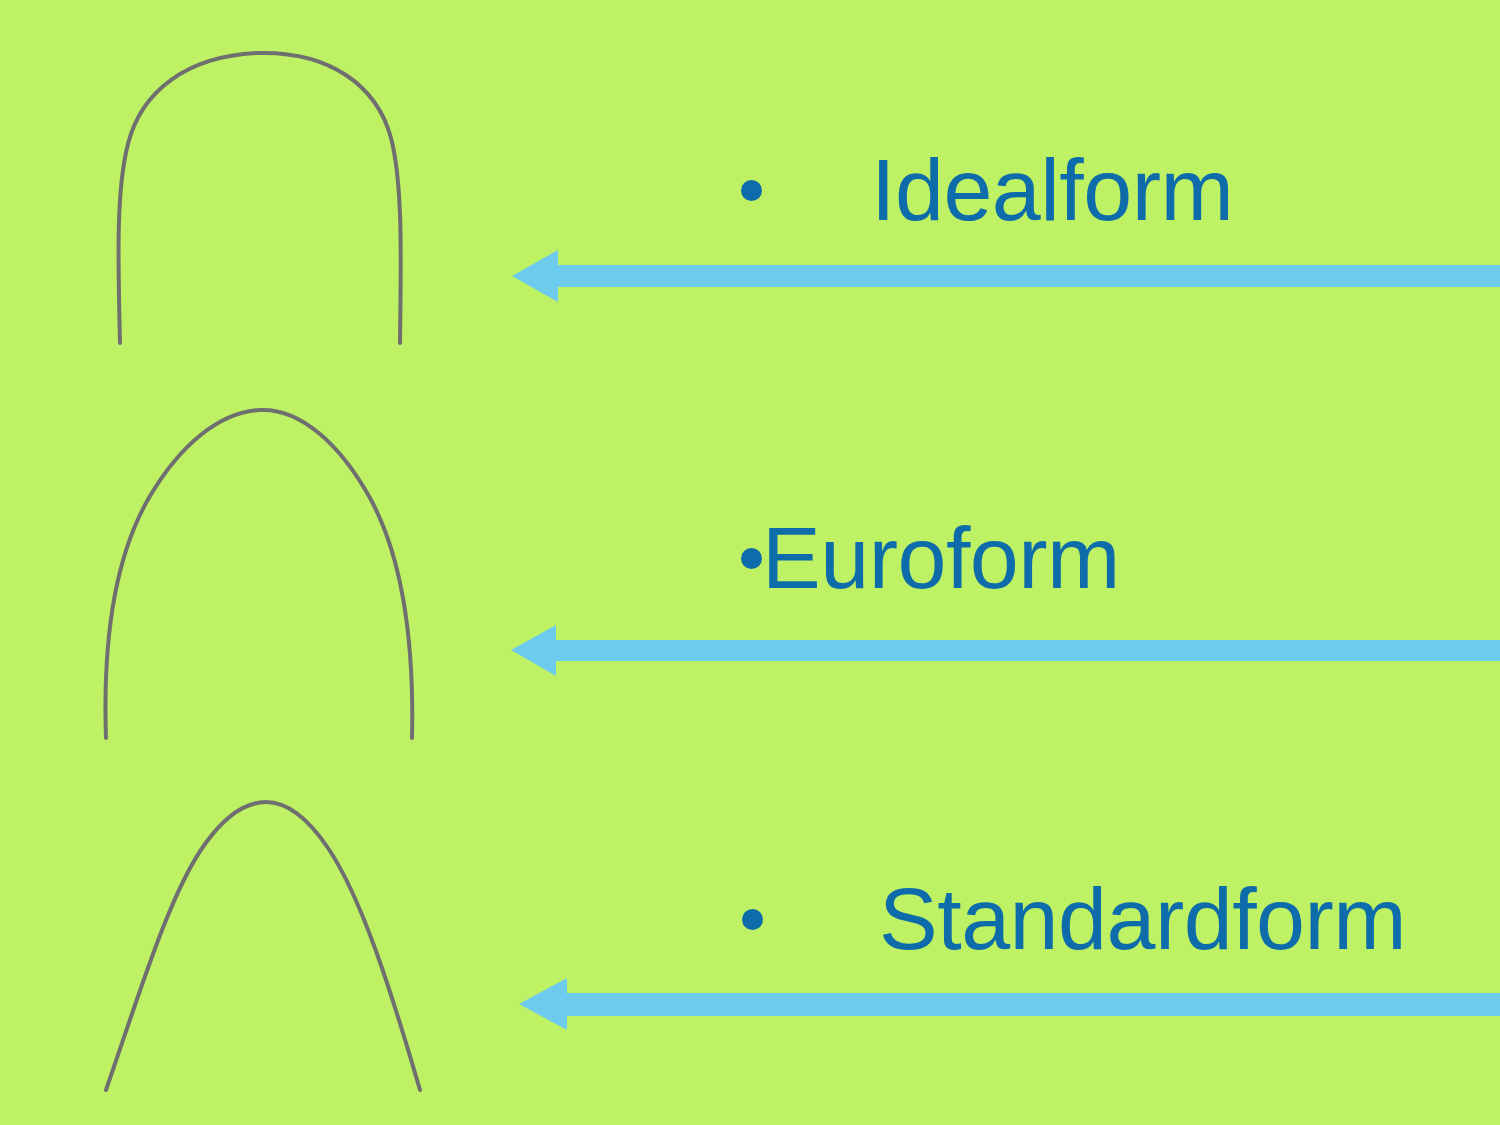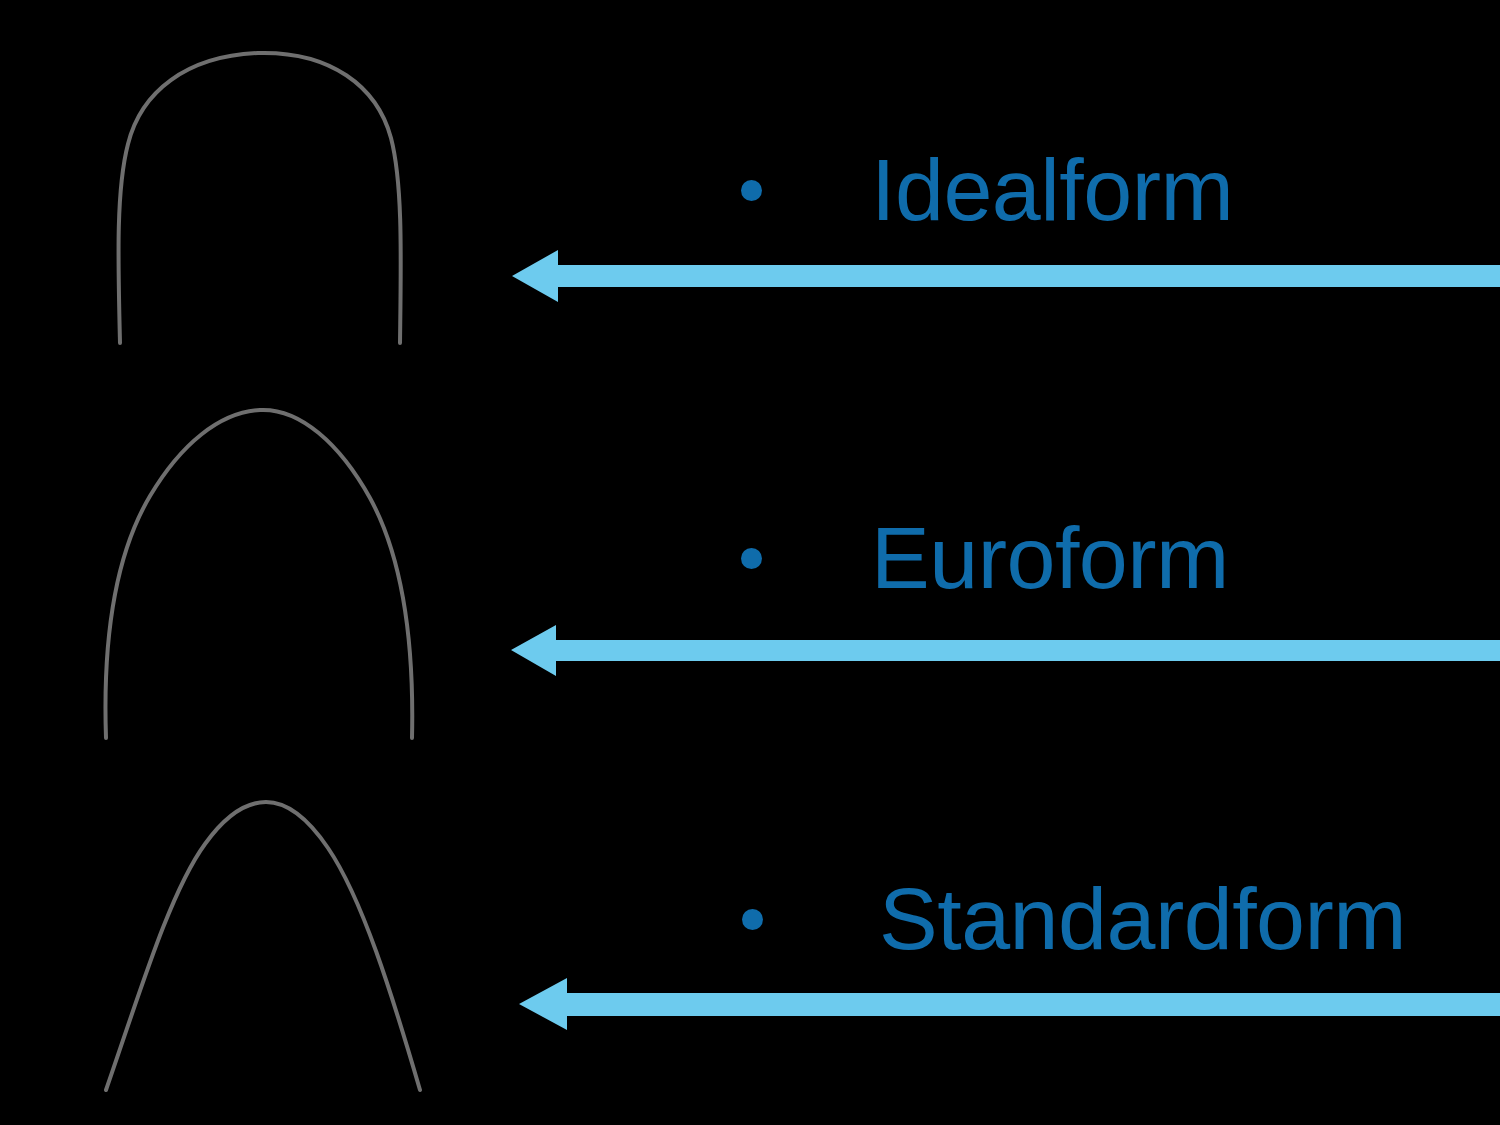--- a/index.html
+++ b/index.html
@@ -4,21 +4,21 @@
 <style>
   html, body {
     margin: 0;
     padding: 0;
     background: #ffffff;
   }
   #slide {
     position: relative;
     width: 1500px;
     height: 1125px;
-    background: #000000;
+    background: #bef264;
     overflow: hidden;
     font-family: "Liberation Sans", sans-serif;
   }
 
   
   .arch-figure {
     position: absolute;
     left: 0;
   }
   .arch-figure svg {
@@ -57,21 +57,21 @@
     line-height: 1;
     color: #0f6cab;
     font-weight: 400;
     letter-spacing: -0.5px;
   }
 
   .row-1 { top: 146px; left: 741px; }
   .row-1 .bullet-label { margin-left: 109px; }
 
   .row-2 { top: 514px; left: 741px; }
-  .row-2 .bullet-label { margin-left: 109px; }
+  .row-2 .bullet-label { }
 
   .row-3 { top: 875px; left: 742px; align-items: center; }
   .row-3 .bullet-label { margin-left: 116px; }
 </style>
 </head>
 <body>
 
 <div id="slide">
 
   <div class="arch-figure" style="top:20px; left:0; width:470px; height:320px;">

